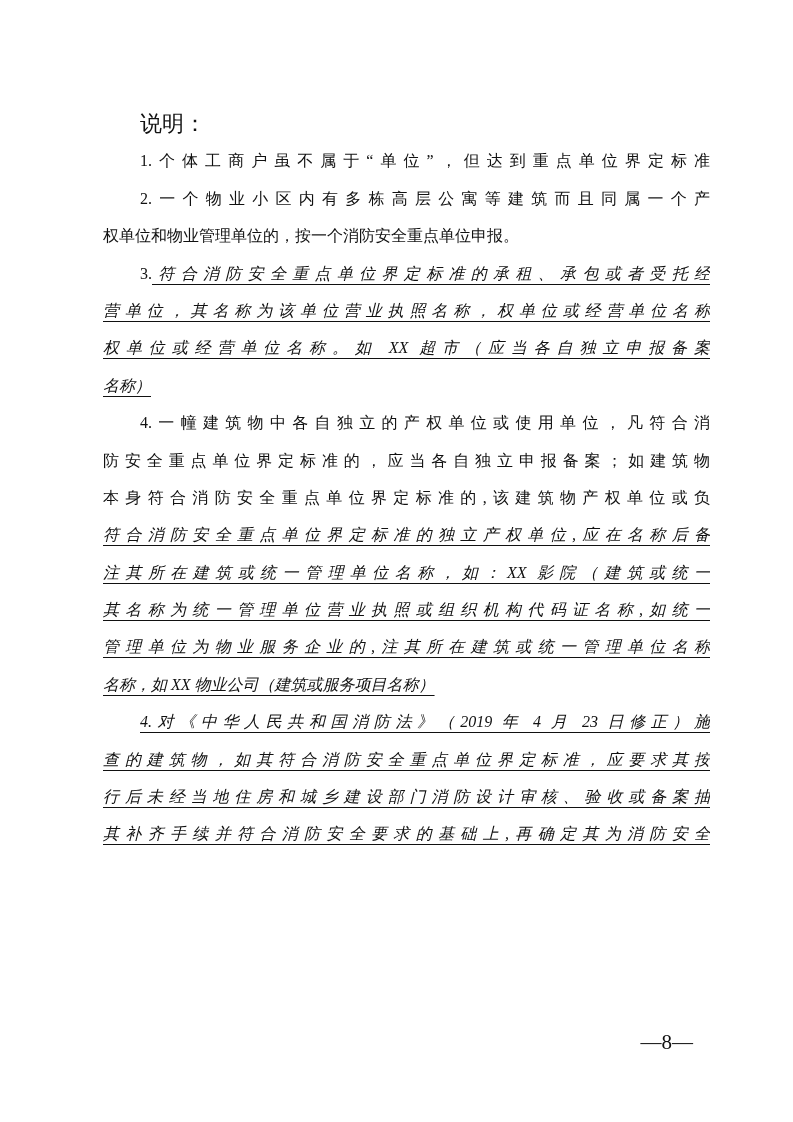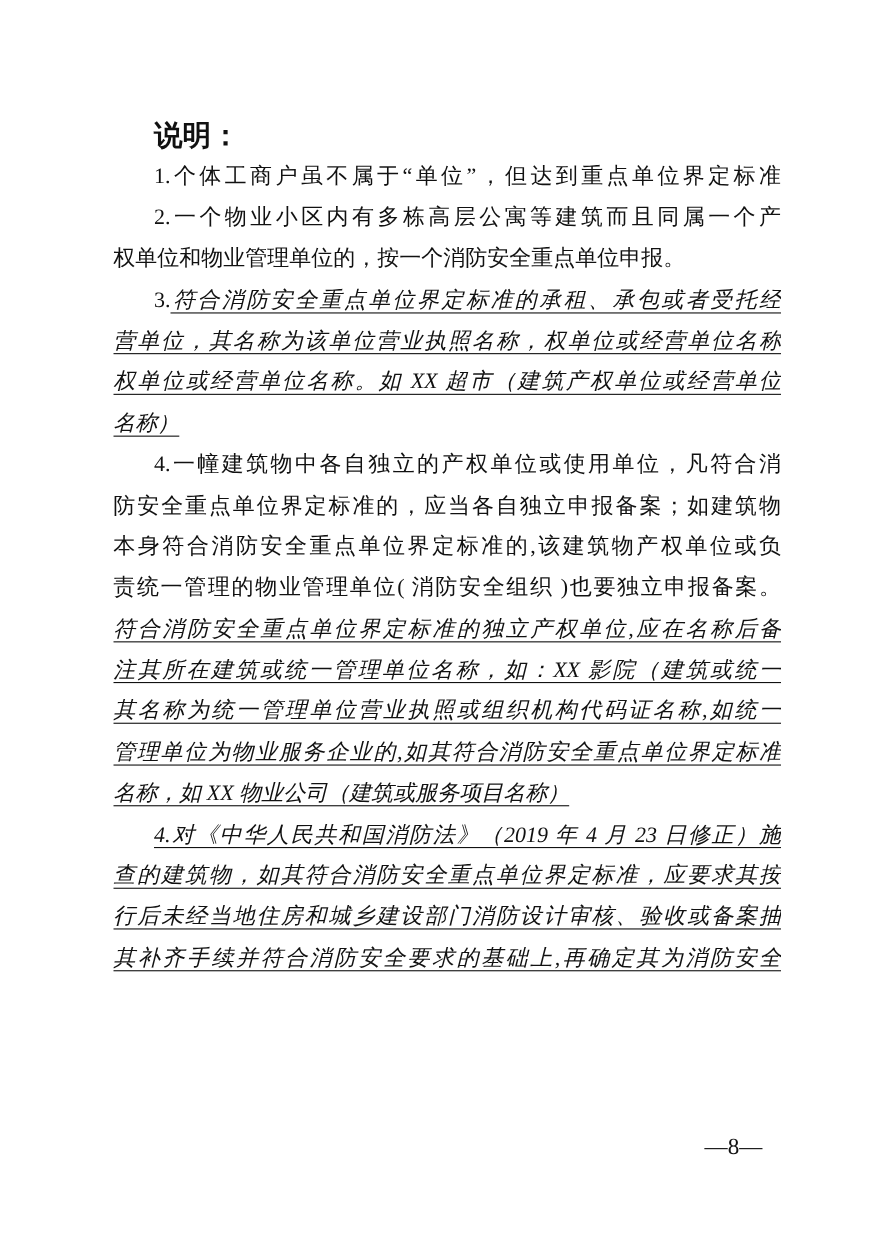--- a/index.html
+++ b/index.html
@@ -16,38 +16,38 @@
     font-family: "Liberation Serif", "DejaVu Serif", serif;
     color: #111111;
   }
   .content {
     position: absolute;
     left: 103px;
     top: 105px;
     width: 607px;
   }
   .line {
-    font-size: 20px;
+    font-size: 16px;
     line-height: 37.4px;
     text-align: justify;
     text-align-last: left;
     white-space: normal;
     overflow: hidden;
     max-height: 37.4px;
   }
   .line.fill {
     text-align-last: justify;
   }
   .line.indent {
     text-indent: 37px;
   }
   .heading {
     font-family: "Liberation Sans", "DejaVu Sans", sans-serif;
-    font-weight: bold;
-    font-size: 26px;
+    font-weight: normal;
+    font-size: 22px;
     line-height: 37.4px;
     text-indent: 37px;
     text-align-last: left;
   }
   .u {
     text-decoration: underline;
     text-underline-offset: 5px;
     text-decoration-thickness: 1px;
     text-decoration-skip-ink: none;
     font-style: italic;
@@ -67,30 +67,29 @@
 
 <div class="page">
   <div class="content">
     <div class="line heading">说明：</div>
     <div>
         <div class="line fill indent"><span>1.个体工商户虽不属于“单位”，但达到重点单位界定标准</span></div>
         <div class="line fill indent"><span>2.一个物业小区内有多栋高层公寓等建筑而且同属一个产</span></div>
         <div class="line"><span>权单位和物业管理单位的，按一个消防安全重点单位申报。</span></div>
         <div class="line fill indent"><span>3.</span><span class="u">符合消防安全重点单位界定标准的承租、承包或者受托经</span></div>
         <div class="line fill"><span class="u">营单位，其名称为该单位营业执照名称，权单位或经营单位名称</span></div>
-        <div class="line fill"><span class="u">权单位或经营单位名称。如 XX 超市（建筑产权单位或经营单位</span></div>
+        <div class="line fill"><span class="u">权单位或经营单位名称。如 XX 超市（应当各自独立申报备案</span></div>
         <div class="line"><span class="u">名称）</span></div>
         <div class="line fill indent"><span>4.一幢建筑物中各自独立的产权单位或使用单位，凡符合消</span></div>
         <div class="line fill"><span>防安全重点单位界定标准的，应当各自独立申报备案；如建筑物</span></div>
         <div class="line fill"><span>本身符合消防安全重点单位界定标准的,该建筑物产权单位或负</span></div>
-        <div class="line fill"><span>责统一管理的物业管理单位( 消防安全组织 )也要独立申报备案。</span></div>
         <div class="line fill"><span class="u">符合消防安全重点单位界定标准的独立产权单位,应在名称后备</span></div>
         <div class="line fill"><span class="u">注其所在建筑或统一管理单位名称，如：XX 影院（建筑或统一</span></div>
         <div class="line fill"><span class="u">其名称为统一管理单位营业执照或组织机构代码证名称,如统一</span></div>
-        <div class="line fill"><span class="u">管理单位为物业服务企业的,如其符合消防安全重点单位界定标准</span></div>
+        <div class="line fill"><span class="u">管理单位为物业服务企业的,注其所在建筑或统一管理单位名称</span></div>
         <div class="line"><span class="u">名称，如 XX 物业公司（建筑或服务项目名称）</span></div>
         <div class="line fill indent"><span class="u">4.对《中华人民共和国消防法》（2019 年 4 月 23 日修正）施</span></div>
         <div class="line fill"><span class="u">查的建筑物，如其符合消防安全重点单位界定标准，应要求其按</span></div>
         <div class="line fill"><span class="u">行后未经当地住房和城乡建设部门消防设计审核、验收或备案抽</span></div>
         <div class="line fill"><span class="u">其补齐手续并符合消防安全要求的基础上,再确定其为消防安全</span></div>
       </div>
   </div>
   <div class="page-number">—8—</div>
 </div>
 

